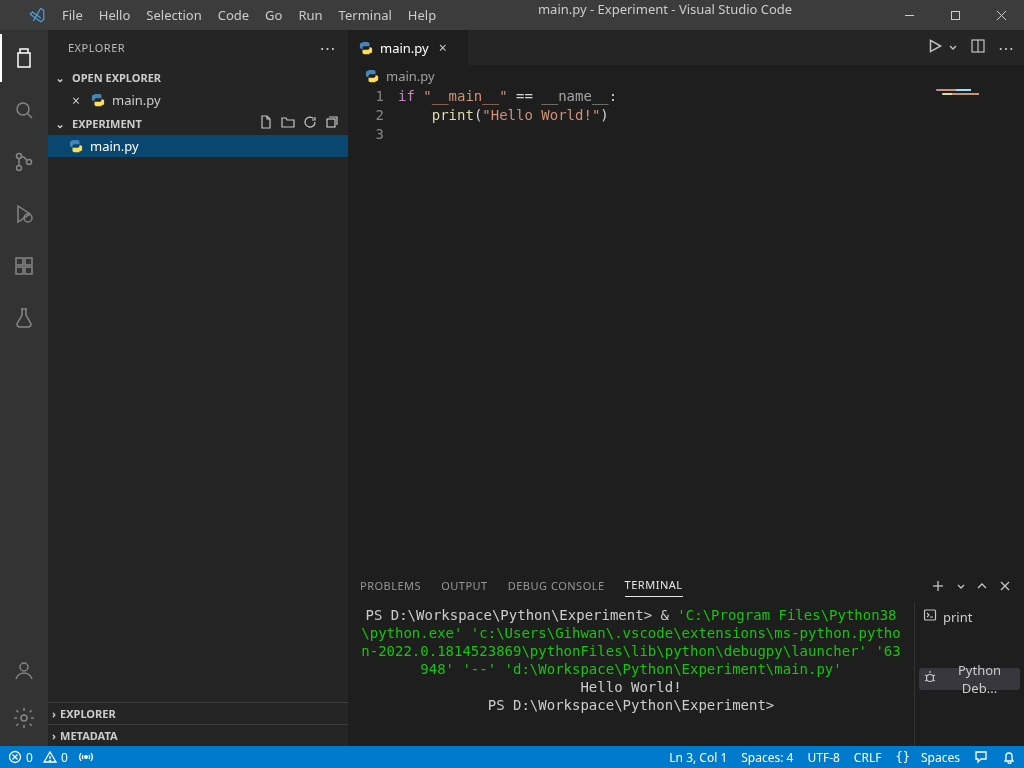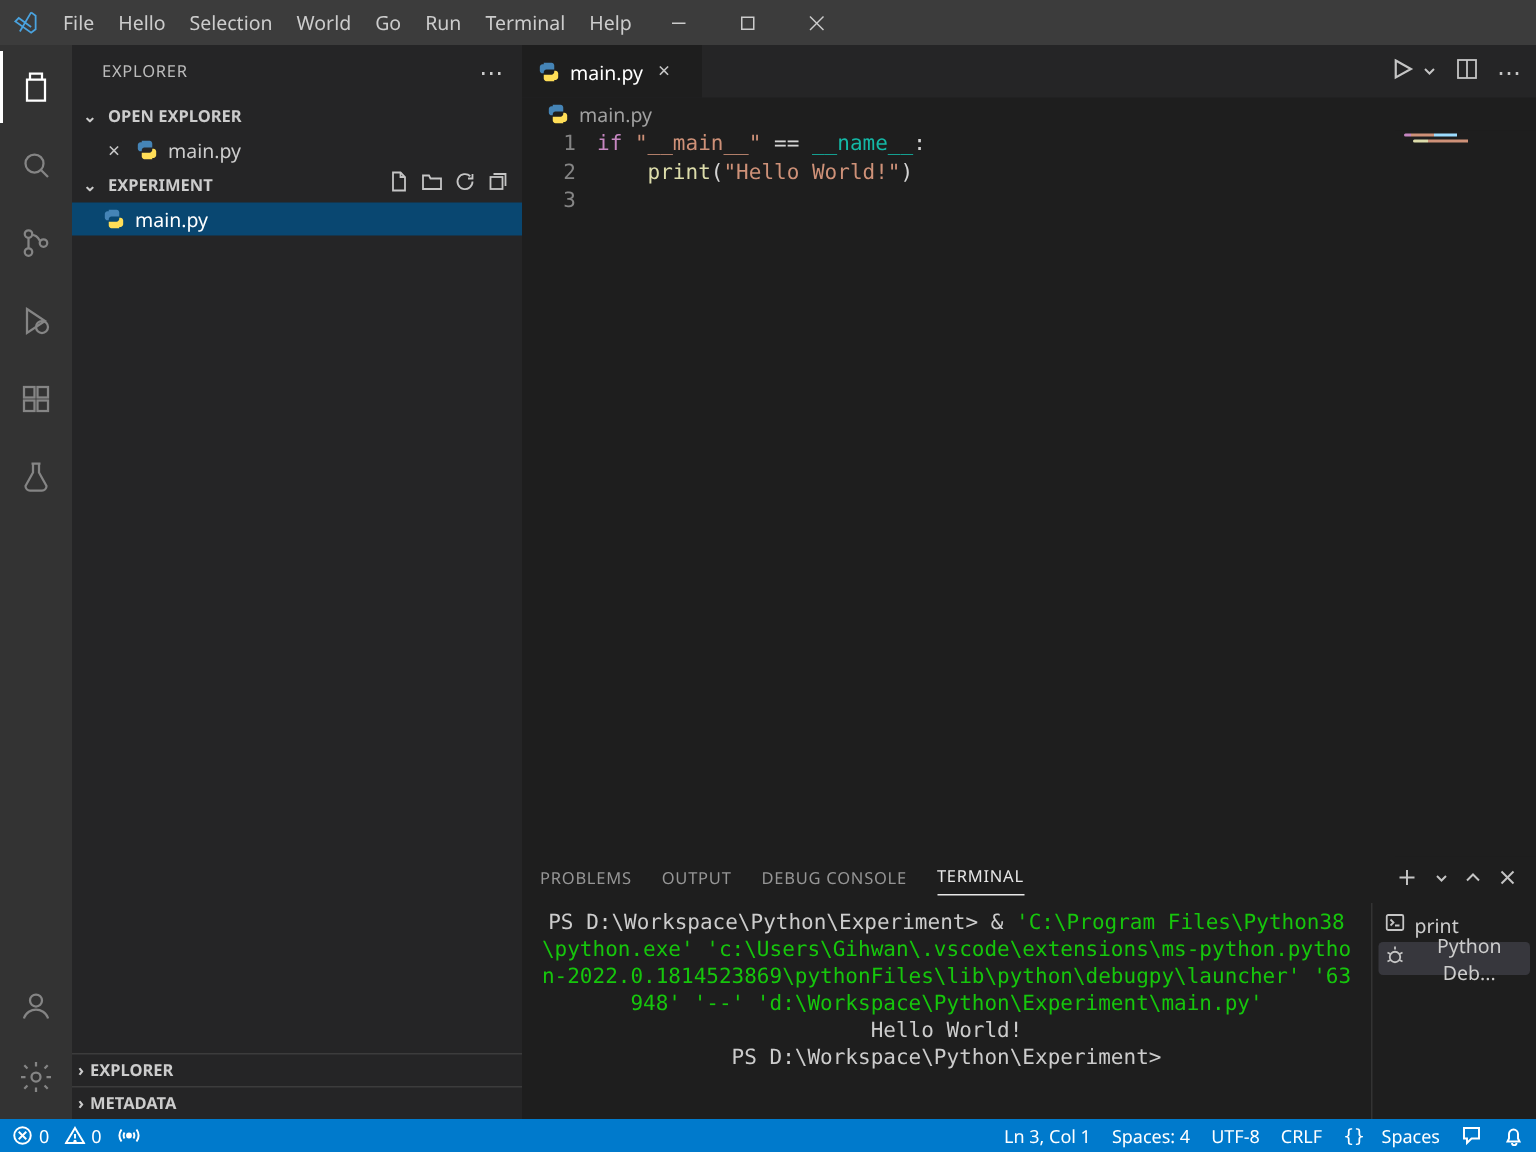--- a/index.html
+++ b/index.html
@@ -1,20 +1,20 @@
 <!DOCTYPE html>
 <html><head>
 <meta charset="utf-8">
 <style>
   * { margin: 0; padding: 0; box-sizing: border-box; }
   html, body { width: 1024px; height: 768px; overflow: hidden; font-family: "Segoe UI", system-ui, sans-serif; font-size: 13px; }
   body { background: #1e1e1e; color: #cccccc; display: flex; flex-direction: column; }
 
   
-  .titlebar { height: 30px; background: #3c3c3c; display: flex; color: #cccccc; font-size: 13px; }
+  .titlebar { height: 30px; background: #3c3c3c; display: flex; color: #cccccc; font-size: 13px; padding-left: 20px; }
   .titlebar .vscode-icon { width: 34px; display:flex; align-items:center; justify-content:center; }
   .titlebar .menus { display: flex; gap: 0; }
   .titlebar .menu-item { padding: 0 8px; line-height: 30px; cursor: default; }
   .titlebar .title-center { flex: 1; text-align: center; color: #cccccc; }
   .titlebar .win-controls { display: flex; }
   .titlebar .win-btn { width: 46px; height: 30px; display:flex; align-items:center; justify-content:center; }
   .titlebar .win-btn svg { stroke:#cccccc; }
 
   
   .main { flex: 1; display: flex; min-height: 0; }
@@ -51,41 +51,41 @@
   .tab .tab-close { color:#c5c5c5; font-size:14px; margin-left:4px; }
   .tabs-actions { margin-left:auto; display:flex; align-items:center; gap:12px; padding-right:10px; }
   .tabs-actions svg { stroke:#c5c5c5; }
   .breadcrumb { height:22px; display:flex; align-items:center; gap:6px; padding-left:16px; color:#a0a0a0; font-size:13px; }
 
   .editor-body { flex:1; display:flex; position:relative; overflow:hidden; }
   .gutter { width:50px; text-align:right; padding-right:14px; color:#858585; font-family: Consolas, monospace; font-size:14px; line-height:19px; padding-top:0; }
   .code { flex:1; font-family: Consolas, monospace; font-size:14px; line-height:19px; white-space:pre; color:#d4d4d4; }
   .code .kw { color:#c586c0; }
   .code .str { color:#ce9178; }
-  .code .var { color:#14b8a6; }
+  .code .var { color:#a3a3a3; }
   .code .fn { color:#dcdcaa; }
   .code .pn { color:#d4d4d4; }
   .minimap { width:80px; background:#1e1e1e; position:relative; }
   .minimap .mm-lines { position:absolute; top:2px; left:6px; right:6px; }
   .minimap .mm-line { height:2px; margin-bottom:2px; border-radius:1px; }
   .overview-ruler { width:14px; background:#1e1e1e; }
 
   
   .panel { height: 175px; border-top:1px solid #1e1e1e; background:#1e1e1e; display:flex; flex-direction:column; }
   .panel-tabs { height:30px; display:flex; align-items:center; gap:20px; padding:0 12px; color:#969696; font-size:11px; letter-spacing:0.5px; }
   .panel-tab { padding-bottom:4px; cursor:default; }
   .panel-tab.active { color:#e7e7e7; border-bottom:1px solid #e7e7e7; }
   .panel-actions { margin-left:auto; display:flex; align-items:center; gap:10px; }
   .panel-actions svg { stroke:#c5c5c5; }
   .panel-body { flex:1; display:flex; min-height:0;text-align:center; }
   .terminal-out { flex:1; padding:4px 10px; font-family: Consolas, monospace; font-size:14px; line-height:18px; color:#cccccc; white-space:pre-wrap; word-break:break-all; overflow:hidden; }
   .terminal-out .path { color:#16c60c; }
   .terminal-side { width:110px; border-left:1px solid #333; padding:4px 4px; font-size:13px; }
   .term-item { display:flex; align-items:center; gap:6px; height:22px; padding:0 4px; border-radius:3px;}
-  .term-item.active { background:#37373d; }
+  .term-item.active { background:#37373d;margin-top:40px; }
 
   
   .statusbar { height:22px; background:#007acc; color:#ffffff; display:flex; align-items:center; font-size:12px; padding:0 8px; gap:14px; }
   .statusbar .sb-left { display:flex; align-items:center; gap:10px; }
   .statusbar .sb-right { margin-left:auto; display:flex; align-items:center; gap:14px; }
   .statusbar .sb-item { display:flex; align-items:center; gap:4px; }
   .statusbar svg { stroke:#ffffff; }
 </style>
 </head>
 <body>
@@ -93,26 +93,27 @@
 <div class="titlebar">
   <div class="vscode-icon">
     <svg width="18" height="18" viewBox="0 0 24 24">
         <path d="M17 3 L7 20 M17 3 L21 6 L21 18 L17 21 L3 11 L6 8 L17 16" stroke="#4aa3df" stroke-width="1.6" fill="none"></path>
       </svg>
   </div>
   <div class="menus" id="menu-bar">
       <div class="menu-item">File</div>
       <div class="menu-item">Hello</div>
       <div class="menu-item">Selection</div>
-      <div class="menu-item">World</div>
+      <div class="menu-item">Code</div>
       <div class="menu-item">Go</div>
       <div class="menu-item">Run</div>
       <div class="menu-item">Terminal</div>
       <div class="menu-item">Help</div>
     </div>
+  <div class="title-center">main.py - Experiment - Visual Studio Code</div>
   <div class="win-controls">
     <div class="win-btn">
         <svg width="11" height="11">
           <line x1="1" y1="5.5" x2="10" y2="5.5" stroke-width="1"></line>
         </svg>
       </div>
     <div class="win-btn">
         <svg width="11" height="11">
           <rect x="1.5" y="1.5" width="8" height="8" fill="none" stroke-width="1"></rect>
         </svg>

